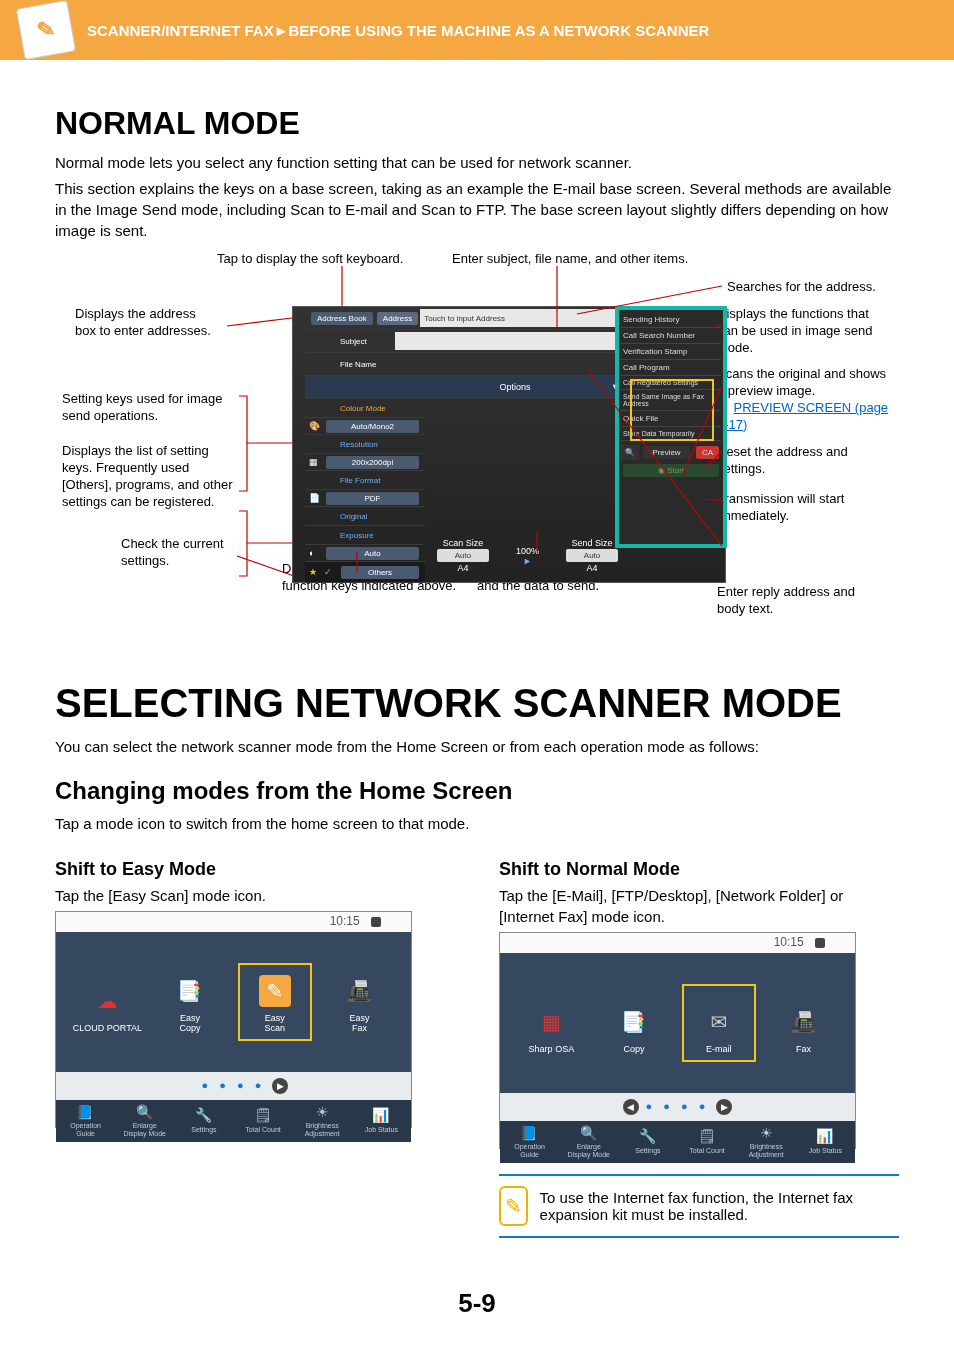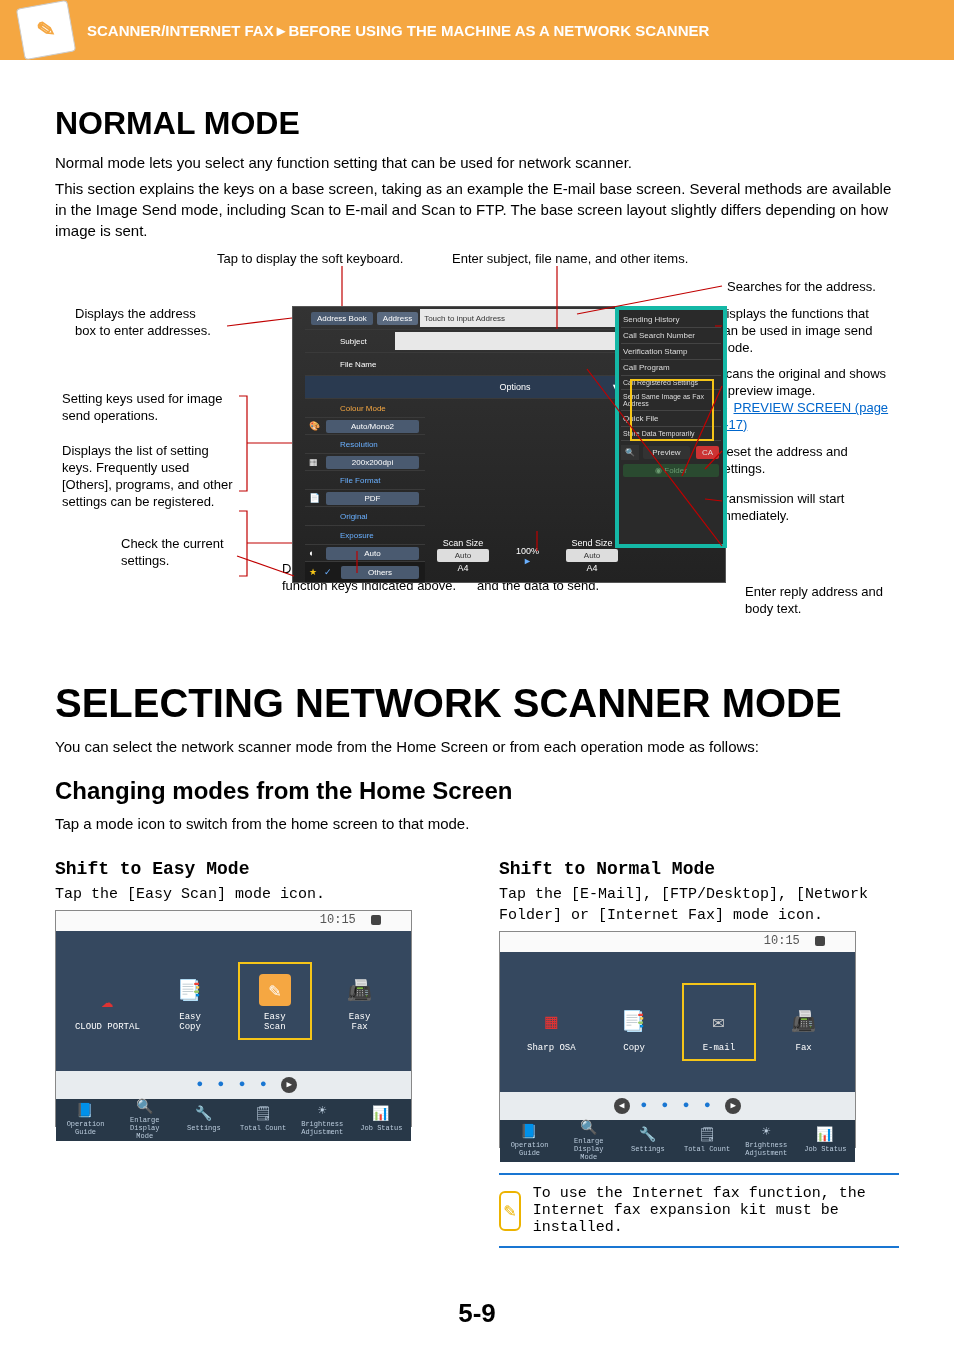--- a/index.html
+++ b/index.html
@@ -29,21 +29,21 @@
   .hs-top { height:18px; background:#fafafa; color:#555; text-align:right; font-size:12px; padding:2px 30px 0 0;}
   .hs-mid { height:120px; background:#35485f; display:flex; justify-content:space-around; align-items:center; padding:10px;}
   .hs-tile { width:70px; height:68px; display:flex; flex-direction:column; align-items:center; justify-content:flex-end; font-size:9px; padding-bottom:6px; }
   .hs-tile.on { border:2px solid #f5c518; }
   .hs-tile .ic { width:32px; height:32px; margin-bottom:6px; display:flex; align-items:center; justify-content:center; font-size:20px; }
   .hs-dots { text-align:center; color:#1976d2; padding:6px 0; background:#e8ecef; font-size:11px; letter-spacing:4px;}
   .hs-dots .navbtn { display:inline-block; width:16px; height:16px; border-radius:50%; background:#444; color:#fff; font-size:9px; line-height:16px; text-align:center; letter-spacing:0;}
   .hs-bot { height:42px; background:#283848; display:flex; justify-content:space-around; align-items:center; }
   .hs-bot-item { font-size:7px; color:#bcd; text-align:center; line-height:1.1; width:50px;}
   .hs-bot-item .bi { font-size:14px; display:block; margin-bottom:2px;}
-  .two-col { display:flex; gap:70px; margin-top:15px;font-family:Liberation Mono, monospace; }
+  .two-col { display:flex; gap:70px; margin-top:15px; }
   .col { flex:1; }
   .note-box { display:flex; align-items:center; border-top:2px solid #1976d2; border-bottom:2px solid #1976d2; padding:10px 0; margin-top:25px; width:400px;}
   .note-icon { width:36px; height:36px; border:2px solid #ecb300; border-radius:6px; color:#ecb300; display:flex; align-items:center; justify-content:center; font-size:20px; margin-right:12px; }
   .page-num { text-align:center; font-size:26px; font-weight:bold; margin:50px 0 30px 0;}
   svg.connector { position:absolute; left:0; top:0; pointer-events:none; }
 </style>
 </head>
 <body>
 
 <div class="header-bar">
@@ -68,21 +68,21 @@
 
     <div class="diag-text" style="left:670px; top:28px;">Searches for the address.</div>
     <div class="diag-text" style="left:660px; top:55px; width:175px;">Displays the functions that can be used in image send mode.</div>
     <div class="diag-text" style="left:660px; top:115px; width:175px;">
       <span>Scans the original and shows a preview image.</span><br>
       <span class="arrow-blue">►</span>
       <a href="#" class="link">PREVIEW SCREEN (page 1-17)</a>
     </div>
     <div class="diag-text" style="left:660px; top:193px; width:150px;">Reset the address and settings.</div>
     <div class="diag-text" style="left:660px; top:240px; width:150px;">Transmission will start immediately.</div>
-    <div class="diag-text" style="left:688px; top:285px; width:160px;margin-top:48px;">Enter reply address and body text.</div>
+    <div class="diag-text" style="left:660px; top:285px; width:160px;margin-top:48px;">Enter reply address and body text.</div>
 
     <div class="diag-text" style="left:225px; top:310px; width:180px;">Displays keys other than the function keys indicated above.</div>
     <div class="diag-text" style="left:420px; top:310px; width:190px;">Displays the sizes of the original and the data to send.</div>
 
     <div class="ui-panel">
       <div class="ui-row">
         <span class="ui-btn">Address Book</span>
         <span class="ui-btn" style="background:#5a6a80">Address</span>
         <span class="ui-field">Touch to input Address</span>
         <span style="background:#3a4a60; padding:2px 4px; margin-left:2px;">🔍</span>
@@ -167,21 +167,21 @@
       <div class="side-item" style="font-size:7px">Call Registered Settings</div>
       <div class="side-item" style="font-size:7px">Send Same Image as Fax Address</div>
       <div class="side-item">Quick File</div>
       <div class="side-item" style="font-size:7px">Store Data Temporarily</div>
       <div style="display:flex; gap:2px; margin-top:4px;">
         <span style="background:#333; padding:3px 4px;">🔍</span>
         <span class="ui-btn" style="background:#333; flex:1; text-align:center;">Preview</span>
         <span class="ui-btn" style="background:#c33; text-align:center;">CA</span>
       </div>
       <div style="display:flex; margin-top:3px;">
-        <span class="ui-btn" style="background:#2a4a30; flex:1; text-align:center; color:#6a9a70;">◉ <span>Folder</span></span>
+        <span class="ui-btn" style="background:#2a4a30; flex:1; text-align:center; color:#6a9a70;">◉ <span>Start</span></span>
       </div>
     </div>
 
     <div class="yellow-box" style="left:573px; top:128px; width:80px; height:58px;"></div>
 
     <svg class="connector" width="840" height="380">
       <g stroke="#c00000" stroke-width="1.2" fill="none">
         <line x1="285" y1="15" x2="285" y2="55"></line>
         <line x1="500" y1="15" x2="500" y2="78"></line>
         <line x1="170" y1="75" x2="235" y2="67"></line>

